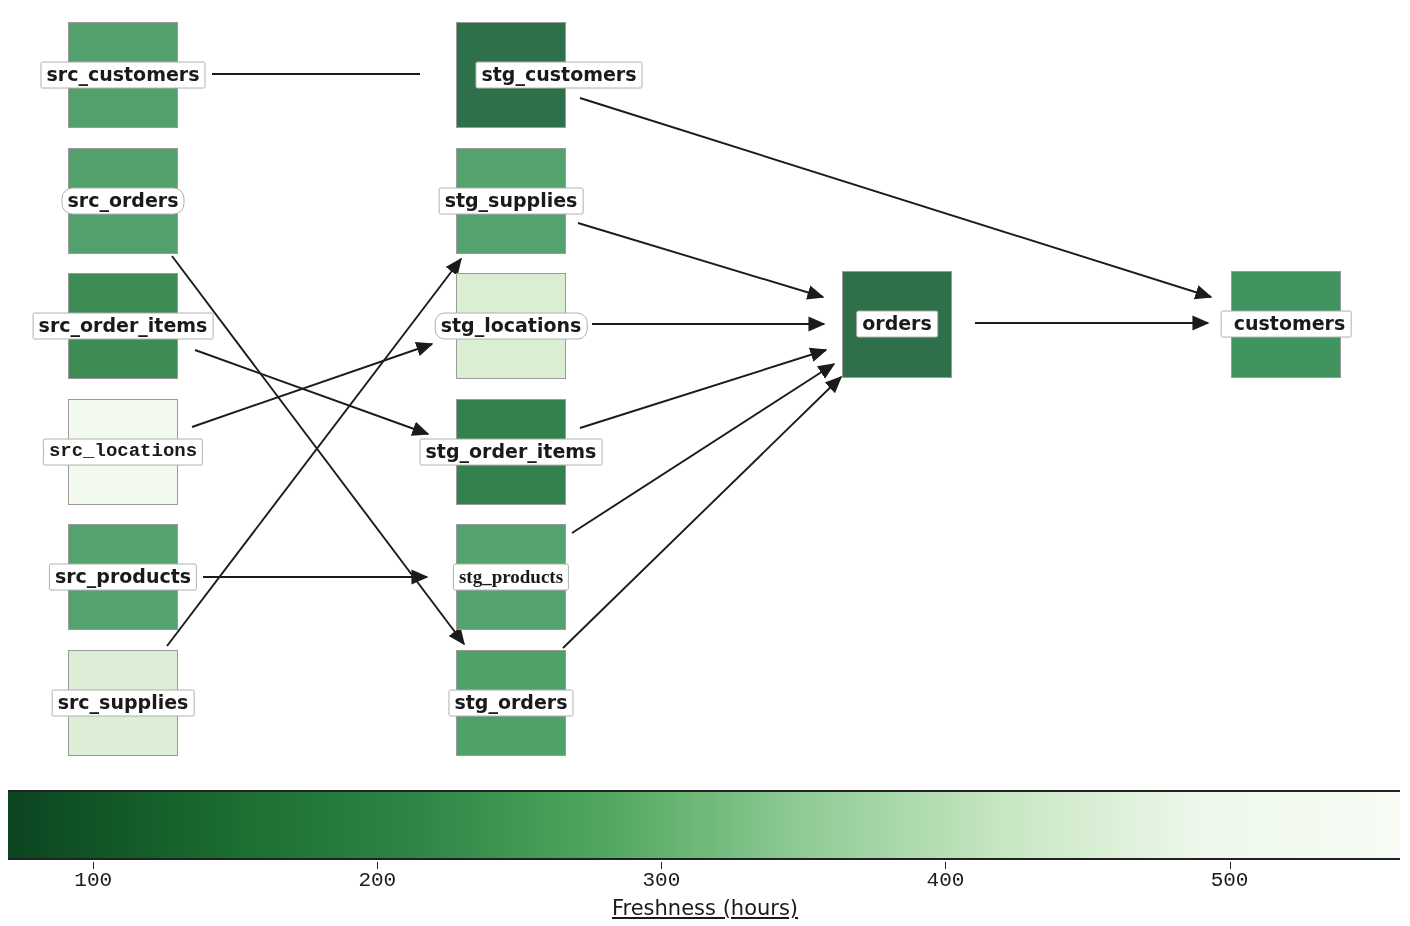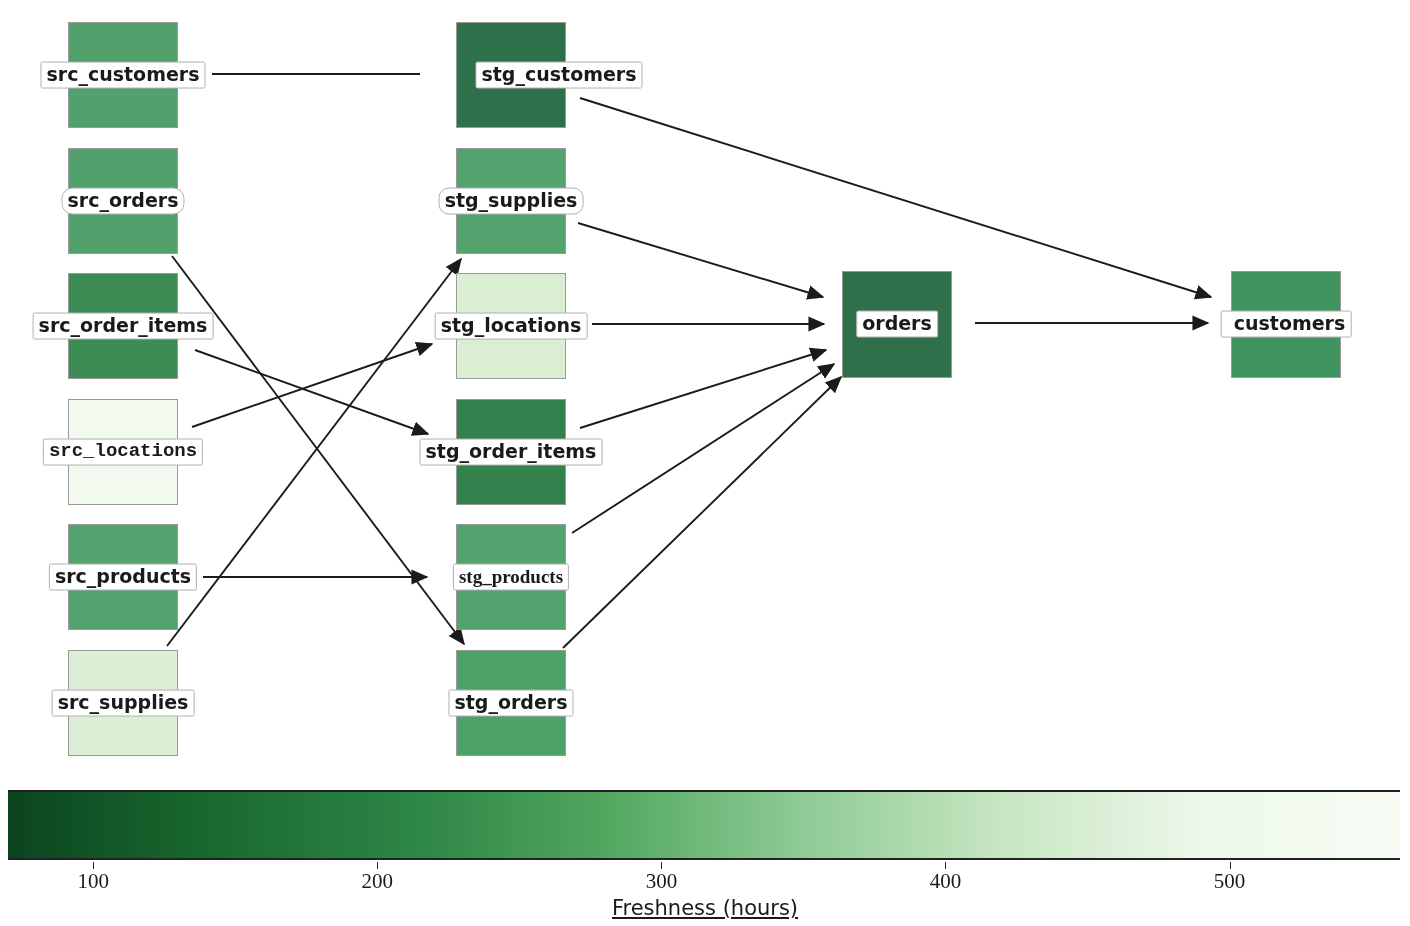--- a/index.html
+++ b/index.html
@@ -9,21 +9,21 @@
   .node{position:absolute;box-sizing:border-box;border:1px solid #9a9a9a;}
   .nodelabel{position:absolute;transform:translate(-50%,-50%);
     background:#ffffff;border:1px solid #b0b0b0;border-radius:2px;
     padding:2px 5px 3px 5px;white-space:nowrap;
     font-family:"DejaVu Sans",sans-serif;font-weight:bold;font-size:19px;
     color:#1a1a1a;line-height:1.05;letter-spacing:0px;}
   #cbar{position:absolute;left:8px;top:790px;width:1392px;height:70px;
     border-top:2px solid #222;border-bottom:2px solid #222;box-sizing:border-box;}
   .ctick{position:absolute;top:862px;width:0;height:7px;border-left:1.6px solid #222;}
   .ctlabel{position:absolute;top:869px;transform:translateX(-50%);
-    font-family:Liberation Serif, serif;font-size:21px;color:#1a1a1a;white-space:nowrap;}
+    font-family:Liberation Mono, monospace;font-size:21px;color:#1a1a1a;white-space:nowrap;}
   #cbtitle{position:absolute;top:896px;left:705px;transform:translateX(-50%);
     font-family:"DejaVu Sans",sans-serif;font-size:21px;color:#1a1a1a;white-space:nowrap;text-decoration:underline;}
 </style>
 </head>
 <body>
 
 <div id="stage">
 
   <svg id="edges" viewBox="0 0 1410 926" xmlns="http://www.w3.org/2000/svg">
     <defs>
@@ -78,22 +78,22 @@
       <div class="node" style="left: 1231px; top: 270.5px; width: 110px; height: 107px; background: rgb(63, 148, 96);"></div>
     </div>
   <div id="labels">
       <div class="nodelabel" style="left: 123px; top: 75px;">src_customers</div>
       <div class="nodelabel" style="left: 123px; top: 201px; border-radius: 11px;">src_orders</div>
       <div class="nodelabel" style="left: 123px; top: 326px;">src_order_items</div>
       <div class="nodelabel" style="left: 123px; top: 452px; font-family: Liberation Mono, monospace;">src_locations</div>
       <div class="nodelabel" style="left: 123px; top: 577px;">src_products</div>
       <div class="nodelabel" style="left: 123px; top: 703px;">src_supplies</div>
       <div class="nodelabel" style="left: 511px; top: 75px; margin-left: 48px;">stg_customers</div>
-      <div class="nodelabel" style="left: 511px; top: 201px; border-radius: 10px;">stg_supplies</div>
-      <div class="nodelabel" style="left: 511px; top: 326px;">stg_locations</div>
+      <div class="nodelabel" style="left: 511px; top: 201px;">stg_supplies</div>
+      <div class="nodelabel" style="left: 511px; top: 326px; border-radius: 10px;">stg_locations</div>
       <div class="nodelabel" style="left: 511px; top: 452px;">stg_order_items</div>
       <div class="nodelabel" style="left: 511px; top: 577px; font-family: Liberation Serif, serif;">stg_products</div>
       <div class="nodelabel" style="left: 511px; top: 703px;">stg_orders</div>
       <div class="nodelabel" style="left: 897px; top: 324px;">orders</div>
       <div class="nodelabel" style="left: 1286px; top: 324px; padding-left: 12px;">customers</div>
     </div>
 
   <div id="cbar" style="background: linear-gradient(to right, rgb(11, 68, 32), rgb(25, 105, 47), rgb(44, 132, 69), rgb(81, 167, 94), rgb(143, 203, 150), rgb(199, 230, 194), rgb(237, 248, 234), rgb(247, 252, 245));"></div>
   <div id="cbticks">
       <div class="ctick" style="left: 93.2245px;"></div>

